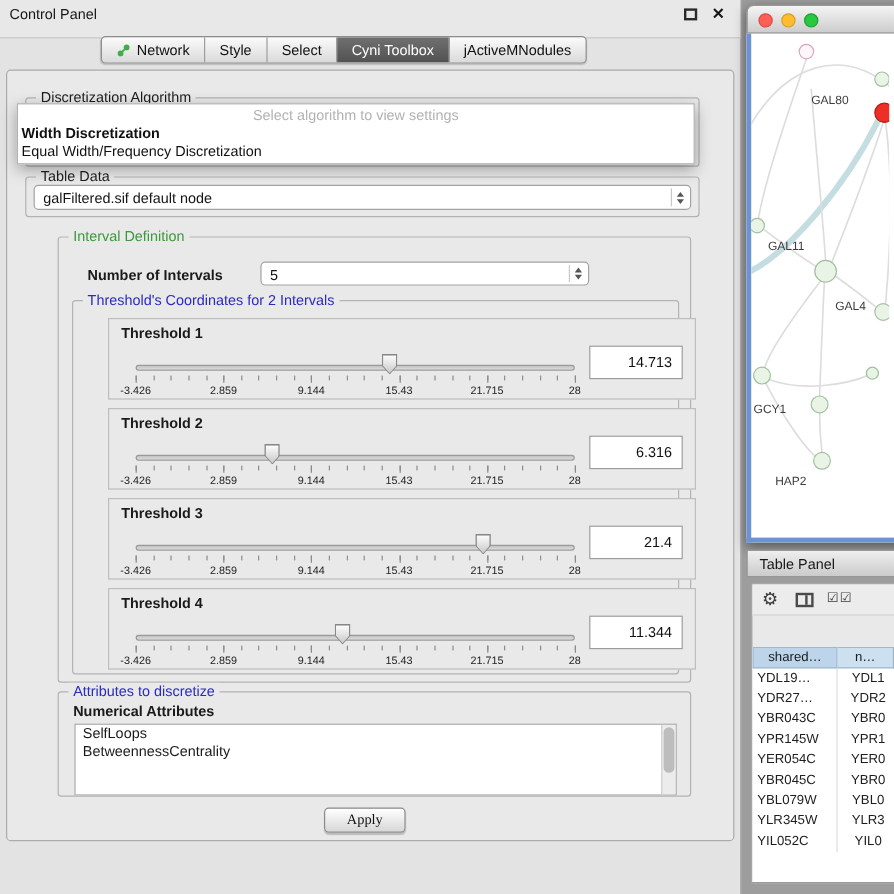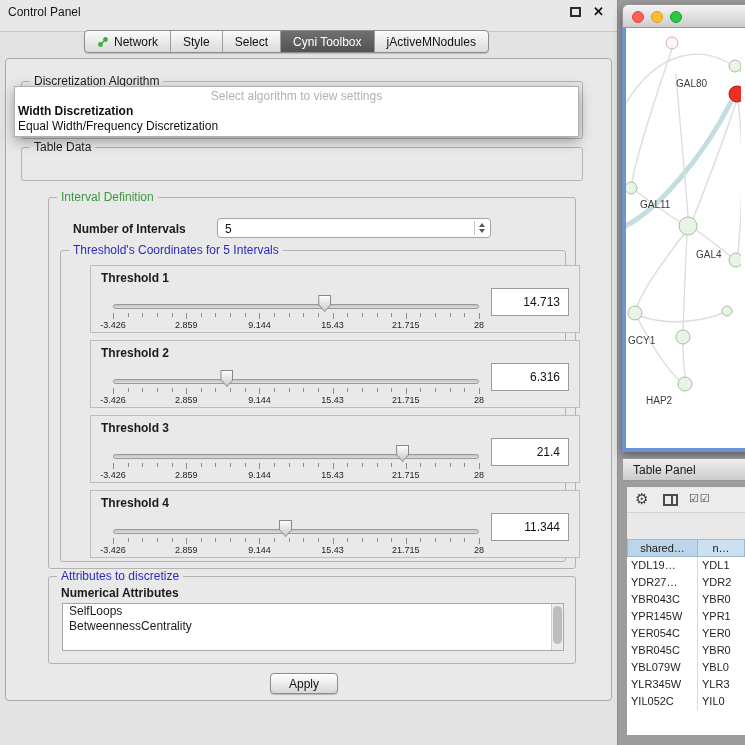--- a/index.html
+++ b/index.html
@@ -73,27 +73,27 @@
            clip-path:polygon(0 0,100% 0,100% 58%,50% 100%,0 58%); background:#878787; }
   .thumb::after { content:""; position:absolute; left:1px; top:1px; right:1px; bottom:1px;
            clip-path:polygon(0 0,100% 0,100% 58%,50% 100%,0 58%); background:linear-gradient(#fdfdfd,#c9c9c9); }
   .val { position:absolute; left:400px; top:22px; width:78px; height:28px; background:#fff;
          border:1px solid #9b9b9b; font-family:"Liberation Sans",sans-serif; font-size:12px;
          text-align:right; padding-right:8px; color:#111; }
 
   
   #attr-group { left:42px; top:517px; width:528px; height:88px; }
   #attr-label { left:12px; top:9px; font-weight:bold; }
-  #attr-list { left:13px; top:26px; width:502px; height:48px; background:#fff; border:1px solid #a8a8a8; overflow:hidden; }
+  #attr-list { left:13px; top:26px; width:502px; height:60px; background:#fff; border:1px solid #a8a8a8; overflow:hidden; }
   .attr-item { font-size:12px; line-height:15px; padding-left:6px; white-space:nowrap; }
   #attr-scrollbar { right:0; top:0; bottom:0; width:12px; background:#ececec; border-left:1px solid #cfcfcf; }
   #attr-thumb { position:absolute; left:1px; top:2px; width:9px; height:38px; background:#bdbdbd; border-radius:5px; }
 
   #apply-btn { left:264px; top:614px; width:68px; height:21px; border:1px solid #8c8c8c; border-radius:4px;
-               background:linear-gradient(#ffffff,#d7d7d7); font-family:Liberation Sans, sans-serif;
+               background:linear-gradient(#ffffff,#d7d7d7); font-family:Liberation Serif, serif;
                font-size:12px; color:#111; box-shadow:0 1px 1px rgba(0,0,0,.2); }
 
   
   .net-ico { width:12px; height:12px; display:block; }
 
   
   #net-window { left:622px; top:4px; width:134px; height:448px; box-shadow:0 3px 10px rgba(0,0,0,.45); border-radius:6px 0 0 0; }
   #net-titlebar { left:0; top:0; width:100%; height:24px; background:linear-gradient(#f4f4f4,#cdcdcd);
                   border:1px solid #979797; border-right:0; border-radius:6px 0 0 0; }
   .light { width:12px; height:12px; border-radius:50%; top:6px; }
@@ -118,21 +118,21 @@
   #tp-table { left:0; top:52px; right:0; bottom:0; background:#ffffff; overflow:hidden; }
   #tp-headrow { display:flex; height:18px; }
   .tp-hcell { font-size:11px; line-height:17px; text-align:center; border:1px solid #9fb8cc; border-left:0;
               background:#cde0f0; overflow:hidden; white-space:nowrap; }
   .tp-hcell.first { width:71px; background:#bcd5ea; border-left:1px solid #9fb8cc; }
   .tp-hcell:not(.first) { flex:1; }
   .tp-row { display:flex; height:17px; }
   .tp-cell { font-size:11px; line-height:17px; padding-left:4px; overflow:hidden; white-space:nowrap;
              border-right:1px solid #dcdcdc; color:#1e1e1e; }
   .tp-cell.first { width:71px; }
-  .tp-cell:not(.first) { flex:1; border-right:0; }
+  .tp-cell:not(.first) { flex:1; border-right:0;text-align:center; }
 </style>
 </head>
 <body>
 
 <div id="stage">
 
   <div class="abs" id="control-panel">
     <div class="abs" id="cp-titlebar">
       <span class="abs" id="cp-title">Control Panel</span>
       <span class="abs" id="cp-float"></span>
@@ -163,35 +163,42 @@
       </div>
 
     <div class="abs" id="cp-content">
 
       <div class="abs group" id="algo-group">
         <span class="group-title">Discretization Algorithm</span>
       </div>
 
       <div class="abs group" id="tabledata-group">
         <span class="group-title">Table Data</span>
+        <div class="abs combo" id="tabledata-combo">
+          <span class="combo-text">galFiltered.sif default node</span>
+          <span class="stepper">
+            <span class="tri-up"></span>
+              <span class="tri-down"></span>
+          </span>
+        </div>
       </div>
 
       <div class="abs group" id="interval-group">
         <span class="group-title gt-green">Interval Definition</span>
         <span class="abs" id="numint-label">Number of Intervals</span>
         <div class="abs combo" id="numint-combo">
           <span class="combo-text">5</span>
           <span class="stepper">
             <span class="tri-up"></span>
               <span class="tri-down"></span>
           </span>
         </div>
 
         <div class="abs group" id="thr-group">
-          <span class="group-title gt-blue">Threshold's Coordinates for 5 Intervals</span>
+          <span class="group-title gt-blue">Threshold's Coordinates for 2 Intervals</span>
           <div id="thresholds">
               <div class="thr-panel">
                 <div class="thr-label">Threshold 1</div>
                 <div class="slider">
                   <div class="track"></div>
                   <div class="tick" style="left: 0%;"></div>
                   <div class="tick" style="left: 4%;"></div>
                   <div class="tick" style="left: 8%;"></div>
                   <div class="tick" style="left: 12%;"></div>
                   <div class="tick" style="left: 16%;"></div>

